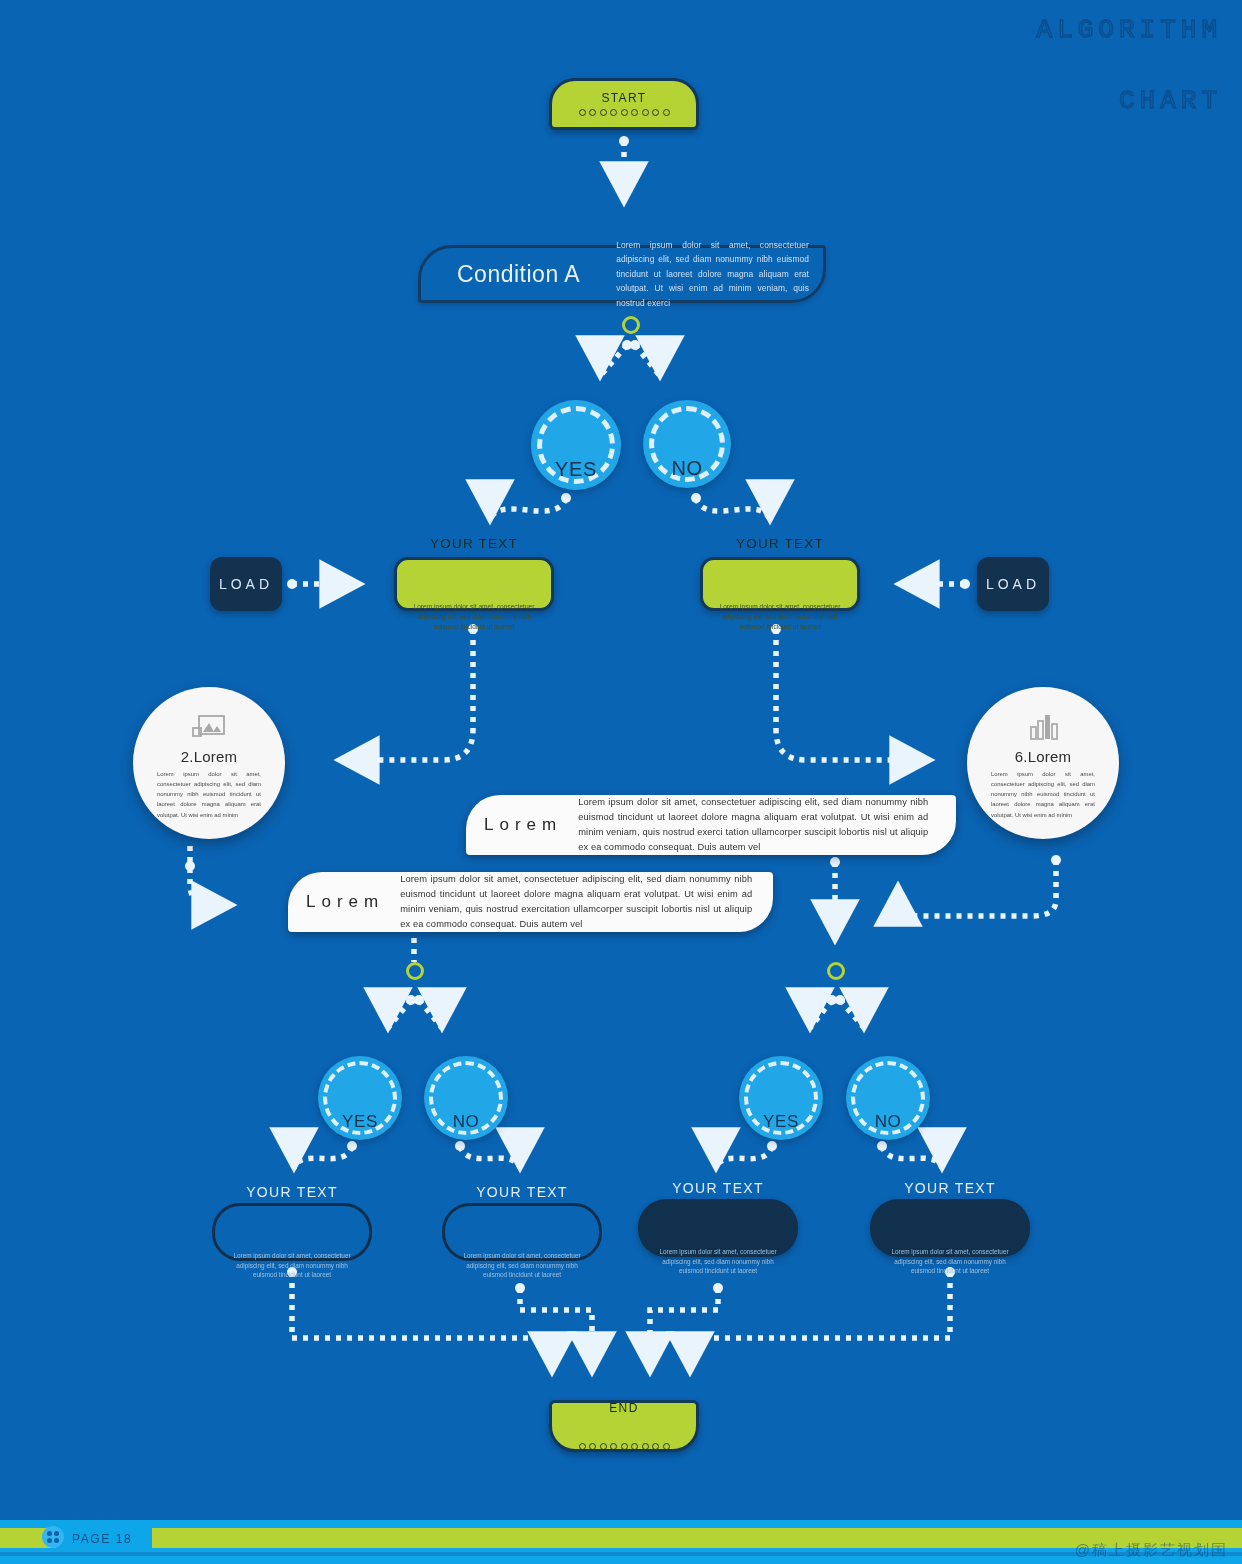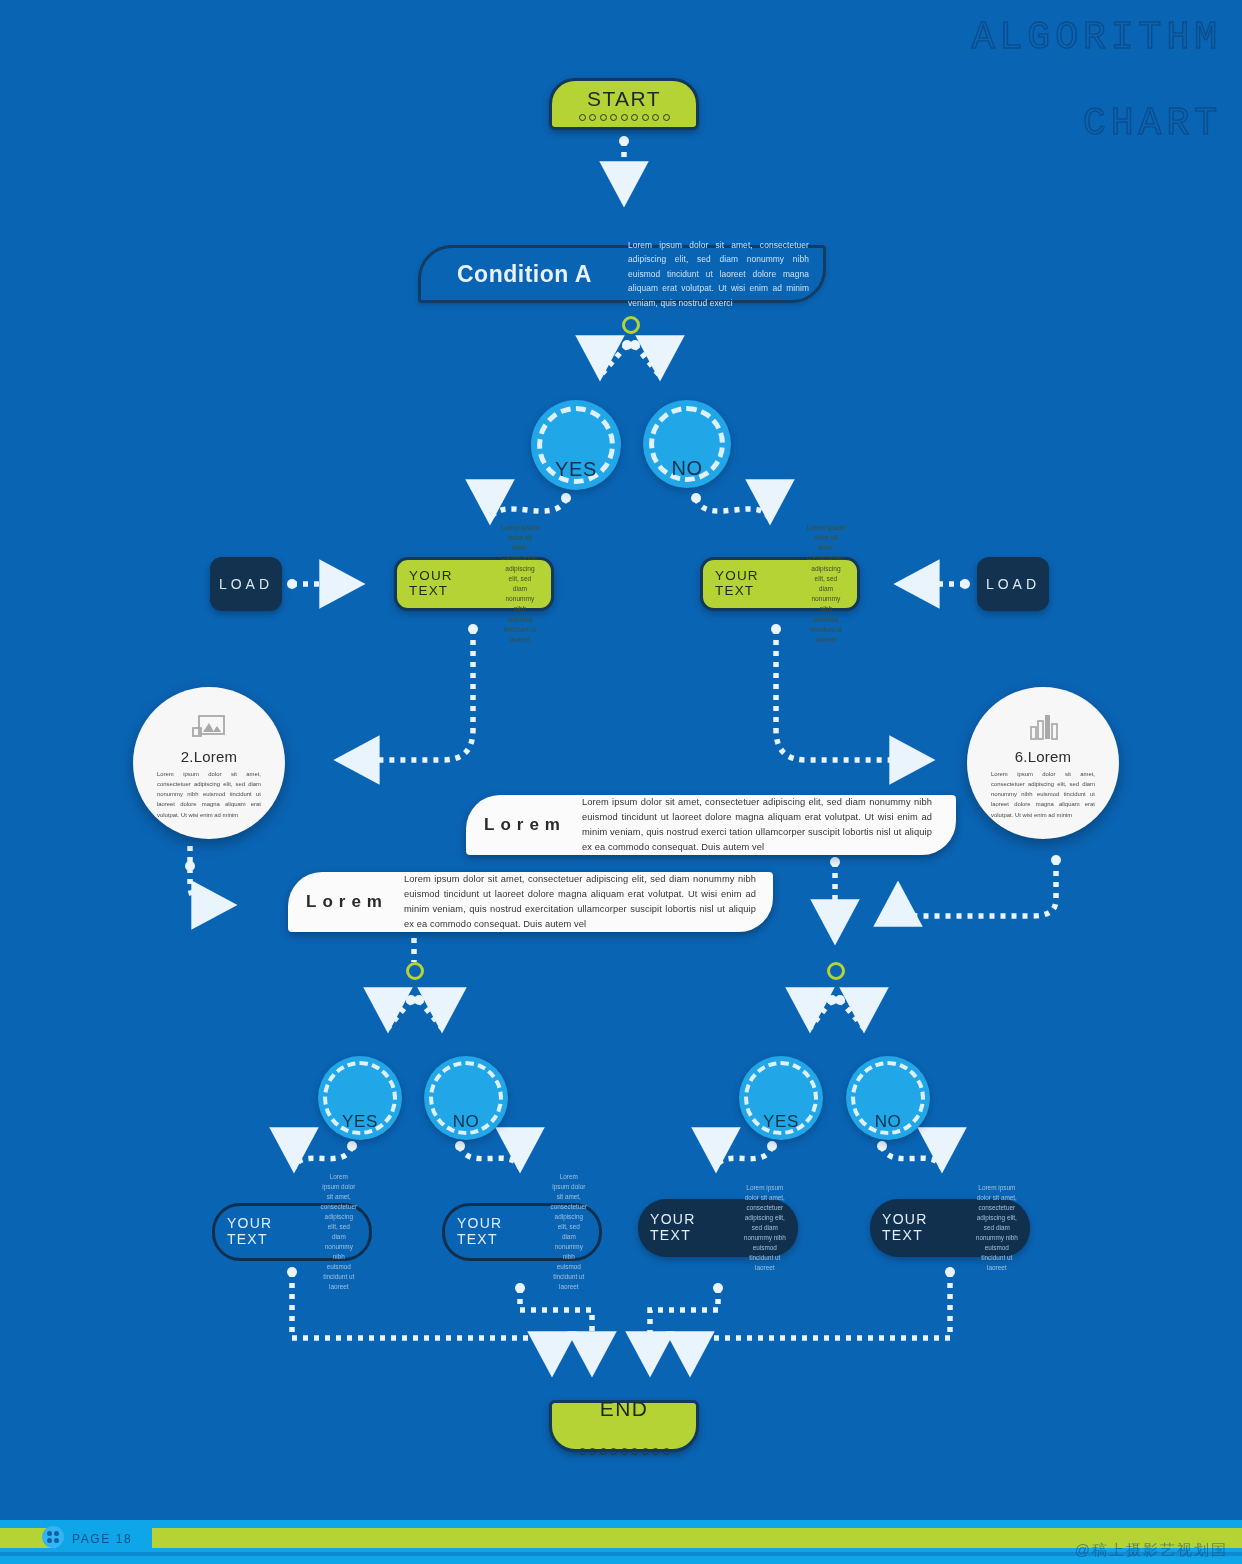--- a/index.html
+++ b/index.html
@@ -9,40 +9,40 @@
     font-family:"Liberation Sans",sans-serif;
     position:relative;
   }
   .stage{position:absolute;left:0;top:0;width:1242px;height:1564px;}
 
   
   .chart-title{
     position:absolute;right:20px;top:14px;
     text-align:right;
     font-family:"Liberation Mono",monospace;
-    font-size:38px;letter-spacing:5px;line-height:1.26;
+    font-size:26px;letter-spacing:5px;line-height:1.26;
     color:transparent;
     -webkit-text-stroke:1.4px #0a4d8c;
     text-shadow:0 0 0 rgba(0,0,0,0);
     font-weight:400;
   }
   .chart-title .l2{display:block;margin-top:38px;}
 
   
   .terminator{
     position:absolute;width:150px;height:52px;
     background:#b5d334;border:3px solid #12385c;
     box-sizing:border-box;
     display:flex;flex-direction:column;align-items:center;justify-content:center;
     box-shadow:0 3px 7px rgba(0,0,0,.30);
   }
   .terminator.start{border-radius:26px 26px 6px 6px;}
   .terminator.end{border-radius:6px 6px 26px 26px;gap:24px;}
   .terminator .tlabel{
-    font-size:21px;letter-spacing:1.4px;color:#1b2b24;font-weight:400;
+    font-size:12px;letter-spacing:1.4px;color:#1b2b24;font-weight:400;
     line-height:1;
   }
   .dotrow{display:flex;gap:3.5px;margin-top:5px;}
   .dotrow i{
     display:block;width:7px;height:7px;border-radius:50%;
     border:1.4px solid #2a3a2a;box-sizing:border-box;background:transparent;
   }
 
   
   .banner{
@@ -52,21 +52,21 @@
   }
   .banner.outline{
     border:3px solid #123c63;background:transparent;
     box-shadow:0 2px 5px rgba(0,0,0,.18);
   }
   .banner.white{
     background:#fbfbfb;border:0;
     box-shadow:0 3px 8px rgba(0,0,0,.33);
   }
   .banner .btitle{
-    font-size:23px;color:#e9f2fa;font-weight:700;letter-spacing:.5px;
+    font-size:23px;color:#e9f2fa;font-weight:400;letter-spacing:.5px;
     white-space:nowrap;
   }
   .banner.white .btitle{
     color:#2a2a2a;font-size:17px;letter-spacing:6px;
   }
   .banner .bbody{
     font-size:8.4px;line-height:1.72;letter-spacing:.1px;
     text-align:justify;
   }
   .banner.outline .bbody{color:#cfe2f3;}
@@ -105,21 +105,21 @@
     background:#123250;border-radius:12px;
     display:flex;align-items:center;justify-content:center;
     box-shadow:0 3px 7px rgba(0,0,0,.30);
   }
   .load-chip span{color:#dce9f6;font-size:14px;letter-spacing:4px;}
 
   
   .pbox{
     position:absolute;box-sizing:border-box;
     border-radius:14px;
-    display:flex;flex-direction:row;align-items:center;justify-content:center;
+    display:flex;flex-direction:column;align-items:center;justify-content:center;
     padding:6px 12px;
     box-shadow:0 3px 7px rgba(0,0,0,.26);
     gap:48px;
   }
   .pbox.green{background:#b5d334;border:3px solid #12385c;}
   .pbox.green .ptitle{color:#1d2a1c;font-size:13.5px;letter-spacing:1.2px;}
   .pbox.green .pbody{color:#3e5128;font-size:6.6px;line-height:1.55;text-align:center;}
   .pbox.navy{background:#10304e;border:0;}
   .pbox.navy .ptitle{color:#e4eefa;font-size:14px;letter-spacing:1.3px;}
   .pbox.navy .pbody{color:#9dc0dd;font-size:6.4px;line-height:1.55;text-align:center;}

